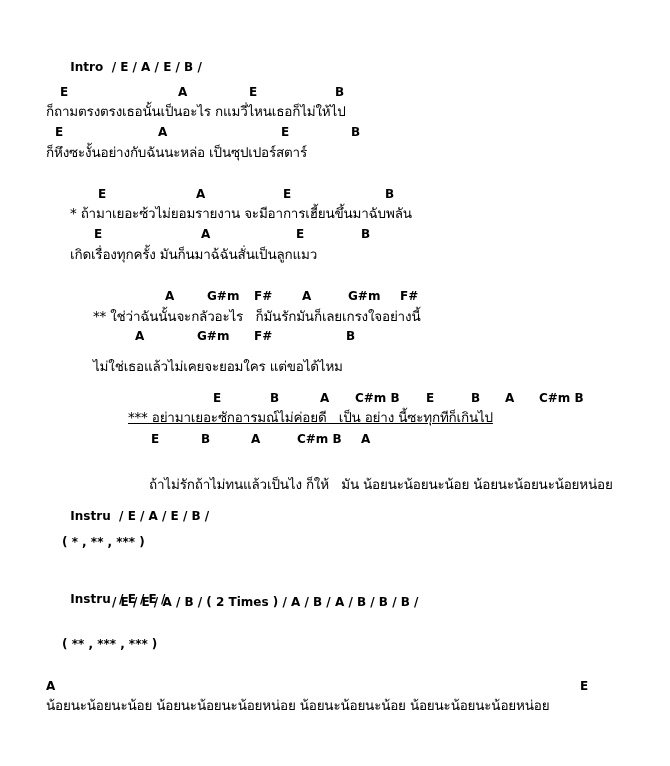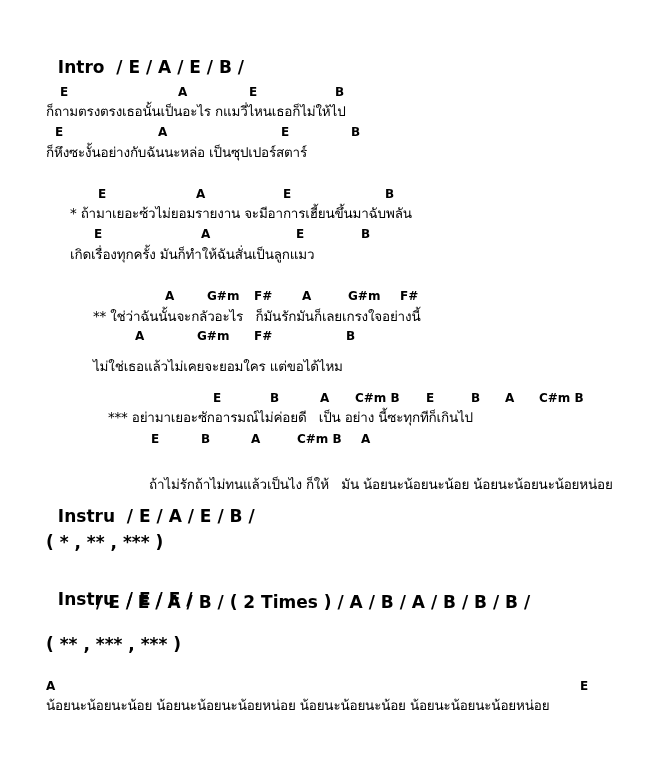--- a/index.html
+++ b/index.html
@@ -27,21 +27,22 @@
     white-space: pre;
     line-height: 14px;
   }
   .lyric {
     font-size: 13.5px;
     font-weight: normal;
     letter-spacing: -0.2px;
   }
   .bold-line {
     font-weight: bold;
-    font-size: 17px;
+    font-size: 12px;
+    margin-left: 16px;
   }
 </style>
 </head>
 <body>
 
 <div class="line bold-line" style="left:46px; top:43px;">
   <span>Intro</span>&nbsp;&nbsp;<span>/ E / A / E / B /</span>
 </div>
 
 <div>
@@ -67,21 +68,21 @@
   <span class="chord" style="left:385px; top:187px;">B</span>
 </div>
 <div class="line lyric" style="left:70px; top:205px;">* ถ้ามาเยอะซ้วไม่ยอมรายงาน จะมีอาการเฮี้ยนขึ้นมาฉับพลัน</div>
 
 <div>
   <span class="chord" style="left:94px; top:227px;">E</span>
   <span class="chord" style="left:201px; top:227px;">A</span>
   <span class="chord" style="left:296px; top:227px;">E</span>
   <span class="chord" style="left:361px; top:227px;">B</span>
 </div>
-<div class="line lyric" style="left:70px; top:246px;">เกิดเรื่องทุกครั้ง มันก็ทำให้ฉันสั่นเป็นลูกแมว</div>
+<div class="line lyric" style="left:70px; top:246px;">เกิดเรื่องทุกครั้ง มันก็นมาฉ้ฉันสั่นเป็นลูกแมว</div>
 
 <div>
   <span class="chord" style="left:165px; top:289px;">A</span>
   <span class="chord" style="left:207px; top:289px;">G#m</span>
   <span class="chord" style="left:254px; top:289px;">F#</span>
   <span class="chord" style="left:302px; top:289px;">A</span>
   <span class="chord" style="left:348px; top:289px;">G#m</span>
   <span class="chord" style="left:400px; top:289px;">F#</span>
 </div>
 <div class="line lyric" style="left:93px; top:308px;">** ใช่ว่าฉันนั้นจะกลัวอะไร   ก็มันรักมันก็เลยเกรงใจอย่างนี้</div>
@@ -97,21 +98,21 @@
 <div>
   <span class="chord" style="left:213px; top:391px;">E</span>
   <span class="chord" style="left:270px; top:391px;">B</span>
   <span class="chord" style="left:320px; top:391px;">A</span>
   <span class="chord" style="left:355px; top:391px;">C#m B</span>
   <span class="chord" style="left:426px; top:391px;">E</span>
   <span class="chord" style="left:471px; top:391px;">B</span>
   <span class="chord" style="left:505px; top:391px;">A</span>
   <span class="chord" style="left:539px; top:391px;">C#m B</span>
 </div>
-<div class="line lyric" style="left:108px; top:409px;">*** อย่ามาเยอะซักอารมณ์ไม่ค่อยดี   เป็น อย่าง นี้ซะทุกทีก็เกินไป</div>
+<div class="line lyric" style="left:128px; top:409px;text-decoration:underline;">*** อย่ามาเยอะซักอารมณ์ไม่ค่อยดี   เป็น อย่าง นี้ซะทุกทีก็เกินไป</div>
 
 <div>
   <span class="chord" style="left:151px; top:432px;">E</span>
   <span class="chord" style="left:201px; top:432px;">B</span>
   <span class="chord" style="left:251px; top:432px;">A</span>
   <span class="chord" style="left:297px; top:432px;">C#m B</span>
   <span class="chord" style="left:361px; top:432px;">A</span>
 </div>
 <div class="line lyric" style="left:118px; top:476px;margin-left:31px;">ถ้าไม่รักถ้าไม่ทนแล้วเป็นไง ก็ให้   มัน น้อยนะน้อยนะน้อย น้อยนะน้อยนะน้อยหน่อย</div>
 

